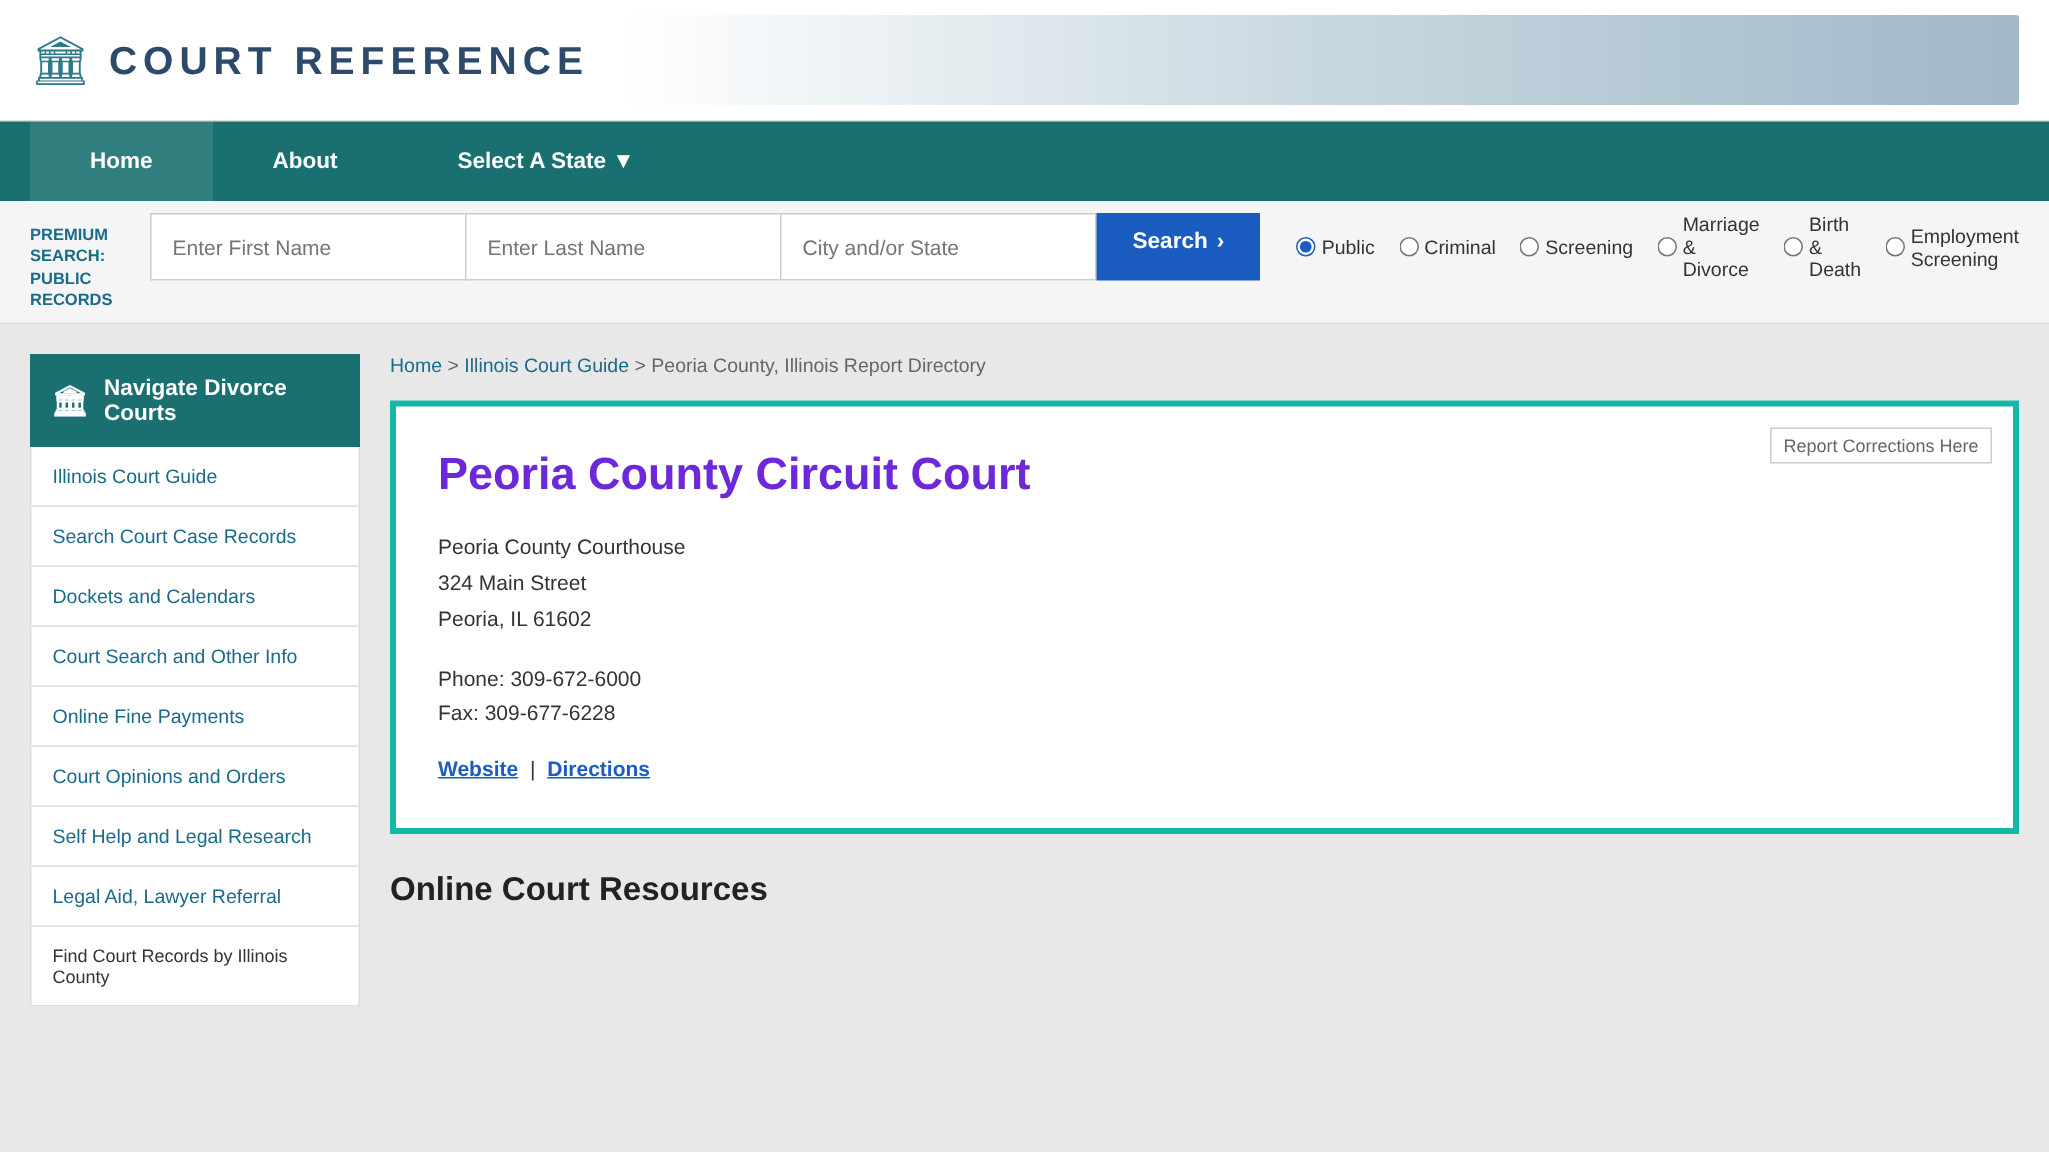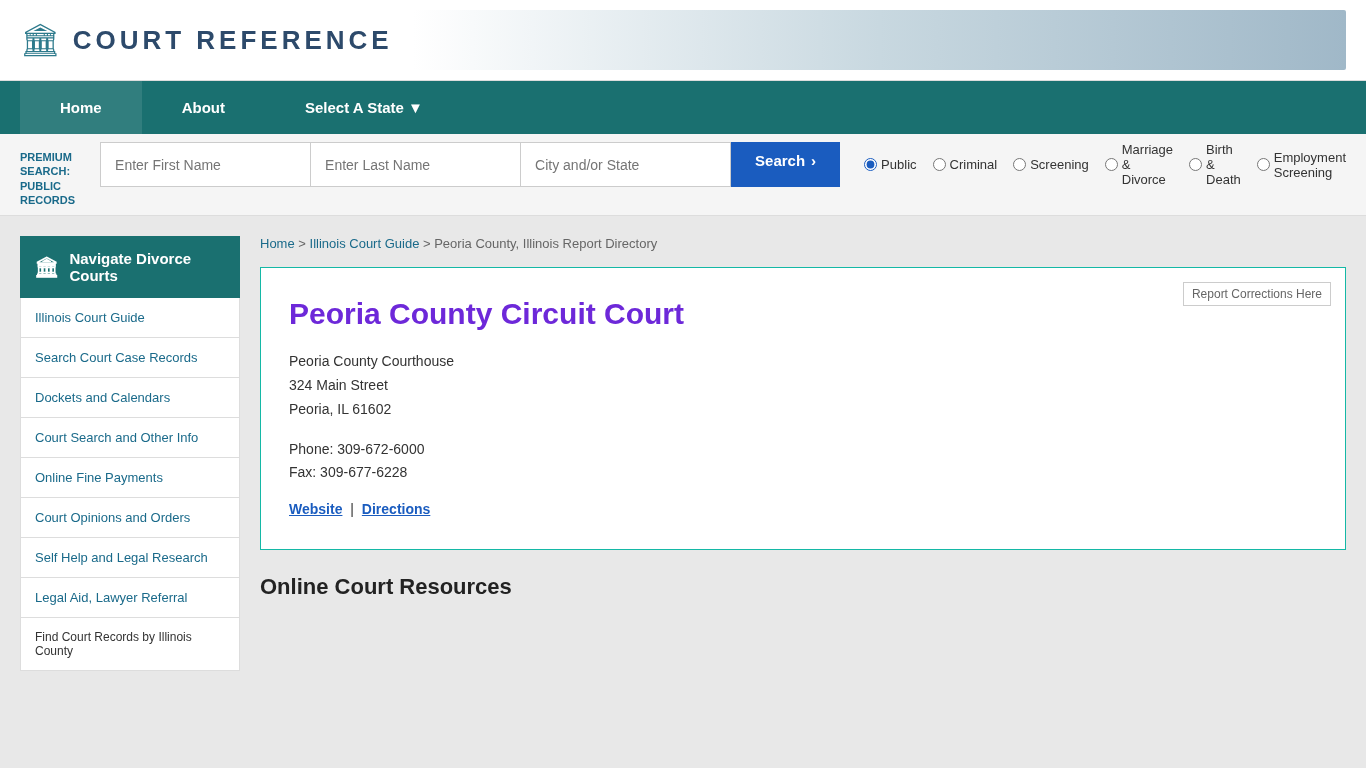--- a/index.html
+++ b/index.html
@@ -203,21 +203,21 @@
       margin-bottom: 16px;
     }
     .breadcrumb a {
       color: #1a6a8a;
       text-decoration: none;
     }
     .breadcrumb span { color: #666; }
 
     .court-card {
       background: #fff;
-      border: 1px solid #14b8a6;
+      border: 4px solid #14b8a6;
       padding: 28px 28px 32px;
       position: relative;
     }
     .report-corrections {
       position: absolute;
       top: 14px;
       right: 14px;
       font-size: 12px;
       color: #666;
       border: 1px solid #ccc;

